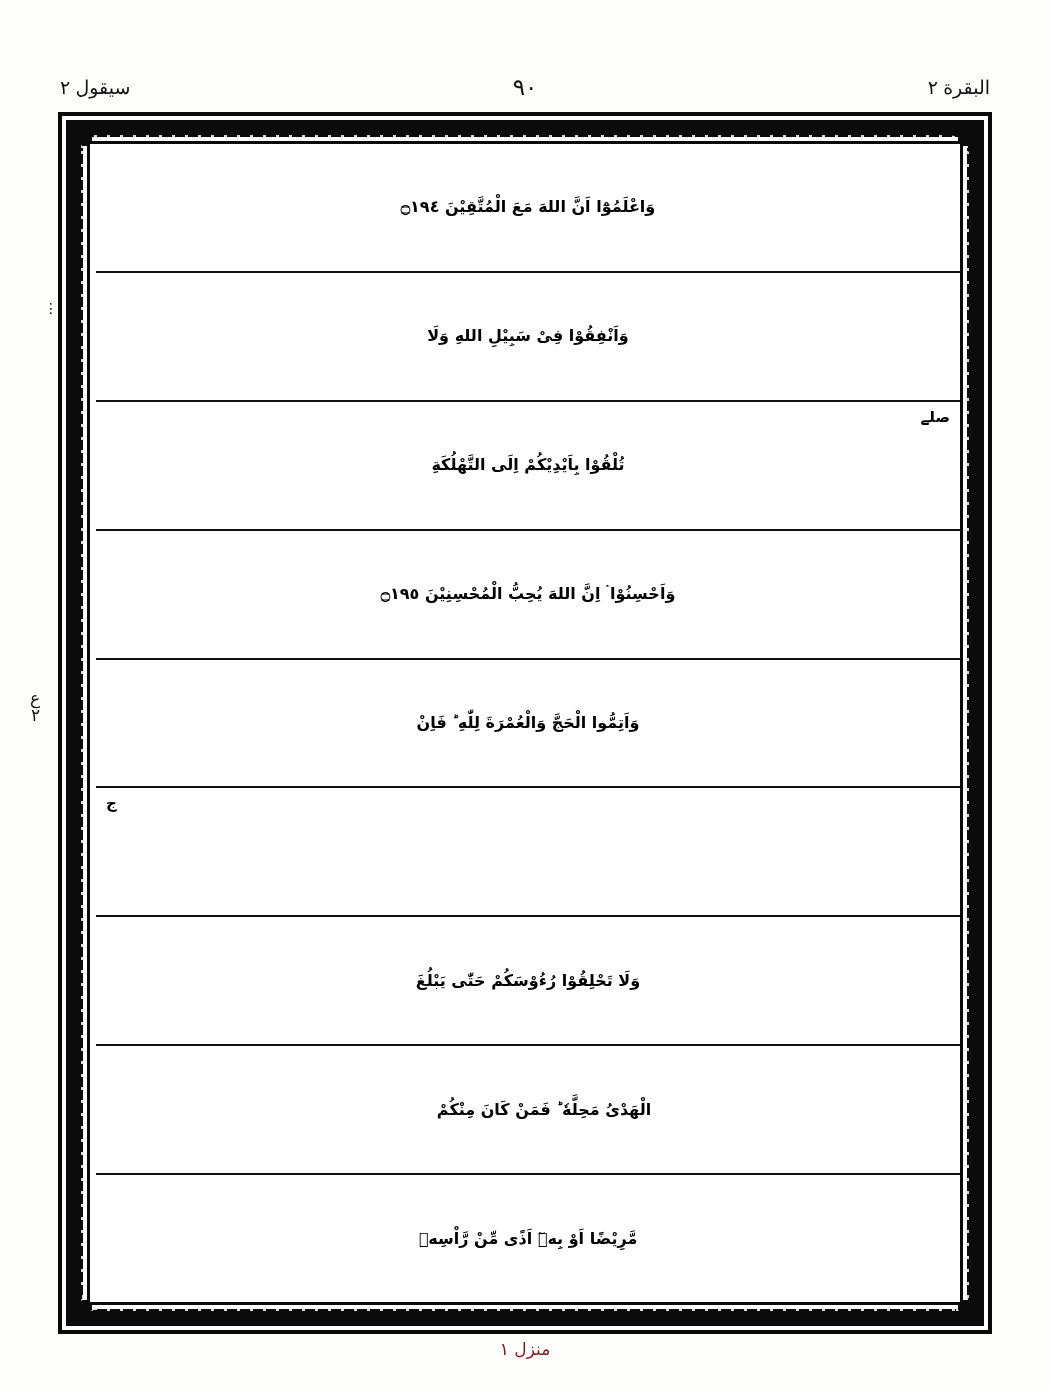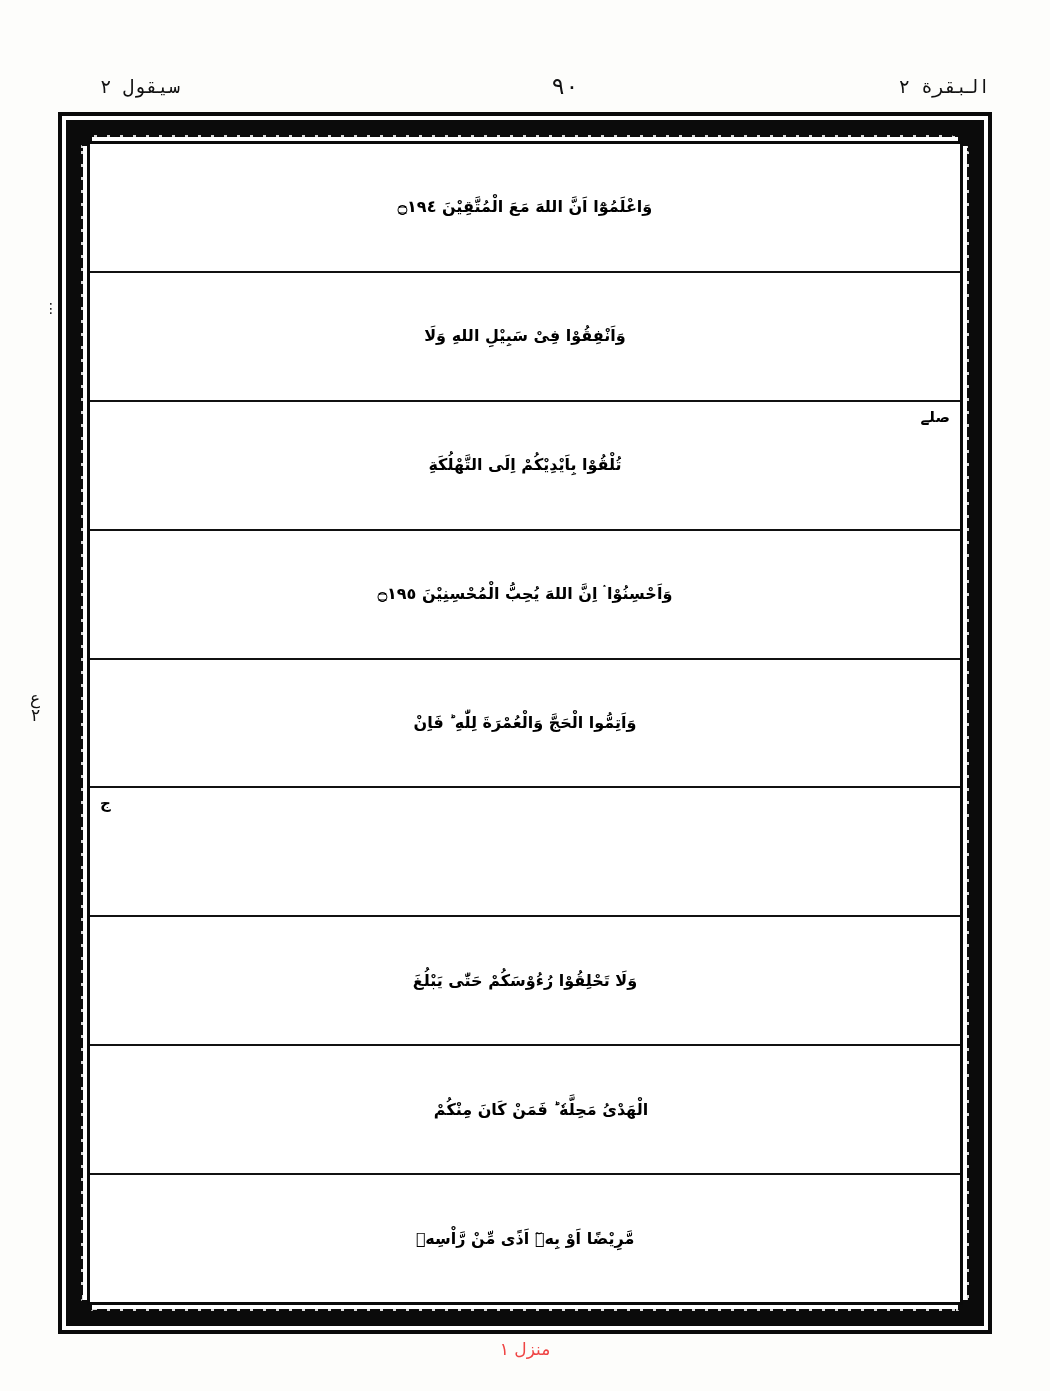--- a/index.html
+++ b/index.html
@@ -28,43 +28,42 @@
     top: 70px;
     left: 60px;
     right: 60px;
     height: 34px;
     display: flex;
     align-items: center;
     justify-content: space-between;
     direction: rtl;
   }
   .hdr-text {
-    font-family: Liberation Mono, monospace;
+    font-family: Liberation Sans, sans-serif;
     font-size: 19px;
     color: #111;
     letter-spacing: 0;
     white-space: nowrap;
-    margin-left: 40px;
   }
   .hdr-center {
     font-size: 23px;
     position: absolute;
     left: 50%;
     transform: translateX(-50%);
   }
 
   
   .page-footer {
     position: absolute;
     bottom: 32px;
     left: 0;
     right: 0;
     text-align: center;
     font-size: 17px;
-    color: #ef4444;
+    color: #7f1d1d;
     direction: rtl;
   }
 
   
   .side-mark {
     position: absolute;
     font-size: 17px;
     color: #111;
     direction: rtl;
   }
@@ -135,20 +134,21 @@
   .corner.tr { right: 6px; top: 6px; }
   .corner.bl { left: 6px; bottom: 6px; }
   .corner.br { right: 6px; bottom: 6px; }
 
   
   .lines {
     position: absolute;
     inset: 0;
     display: flex;
     flex-direction: column;
+    padding-left: 6px;
   }
   .qline {
     flex: 1 1 0;
     border-bottom: 2px solid #111;
     position: relative;
     display: flex;
     align-items: center;
     justify-content: center;
     direction: rtl;
     overflow: hidden;

